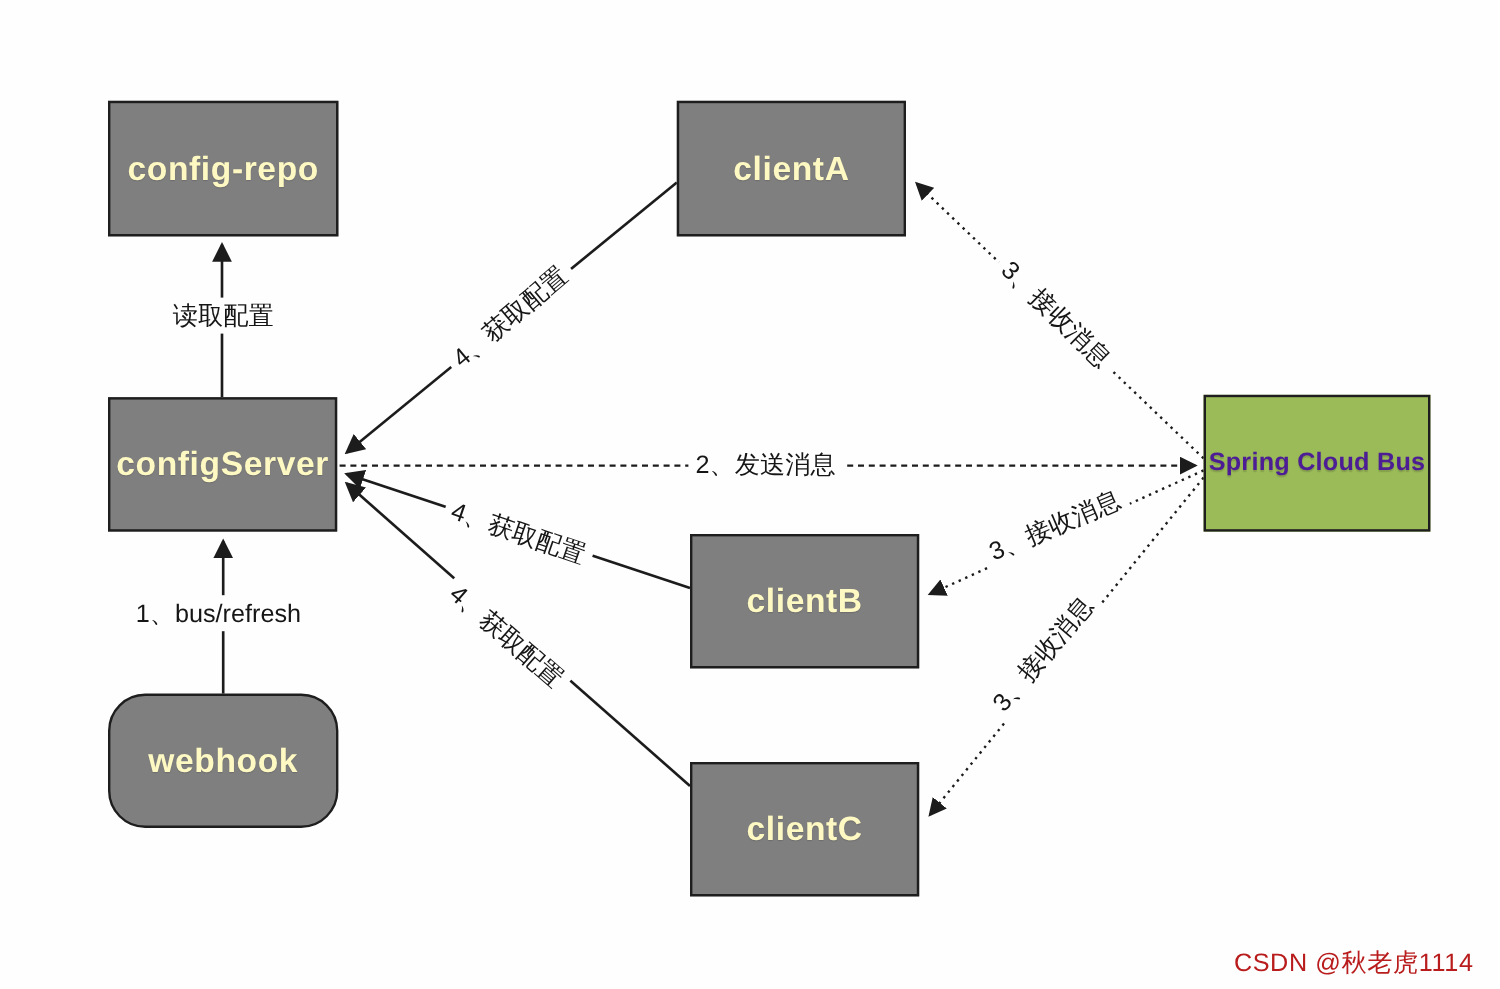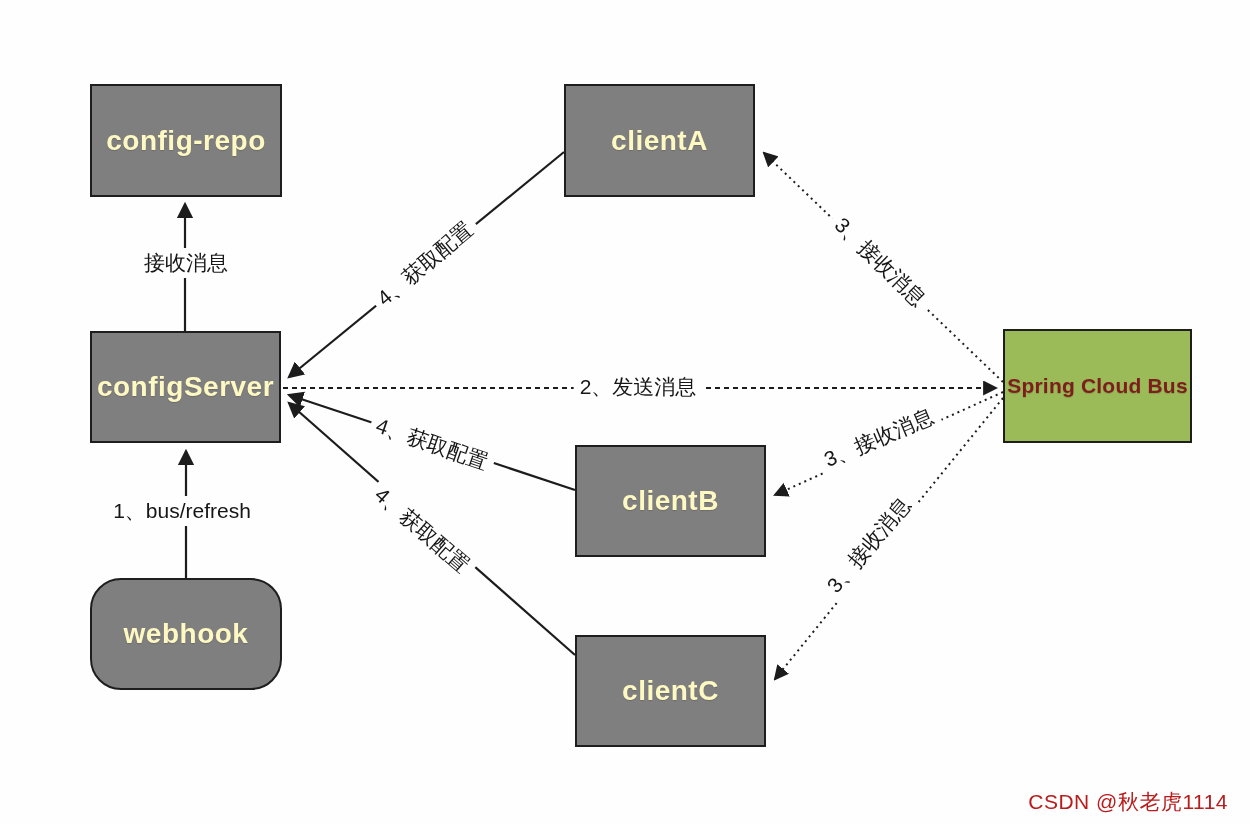--- a/index.html
+++ b/index.html
@@ -21,21 +21,21 @@
     border:2.5px solid #1e1e1e;
     color:#fef9c3;
     display:flex;align-items:center;justify-content:center;
     font-weight:bold;font-size:28px;
     letter-spacing:.5px;
     box-sizing:border-box;
     text-shadow:0 1px 1px rgba(0,0,0,.15);
   }
   .node.bus{
     background:#9bbb59;
-    color:#7f1d1d;
+    color:#4c1d95;
     font-size:21px;
     letter-spacing:.2px;
   }
   .edge-label{
     position:absolute;
     background:#fefefe;
     color:#161616;
     font-size:21px;
     white-space:nowrap;
     padding:1px 6px;
@@ -74,21 +74,21 @@
     <line class="wire dotted" x1="1003" y1="398" x2="775" y2="679" marker-end="url(#arrow)"></line>
 
     <line class="wire solid" x1="564" y1="152" x2="289" y2="377" marker-end="url(#arrow)"></line>
 
     <line class="wire solid" x1="575" y1="490" x2="289" y2="395" marker-end="url(#arrow)"></line>
 
     <line class="wire solid" x1="575" y1="655" x2="289" y2="403" marker-end="url(#arrow)"></line>
   </svg>
 
   <div class="edge-label" style="left:182px; top:511px; transform:translate(-50%,-50%);">1、bus/refresh</div>
-  <div class="edge-label" style="left:186px; top:263px; transform:translate(-50%,-50%);">接收消息</div>
+  <div class="edge-label" style="left:186px; top:263px; transform:translate(-50%,-50%);">读取配置</div>
   <div class="edge-label" style="left:638px; top:387px; transform:translate(-50%,-50%);">2、发送消息</div>
   <div class="edge-label" style="left:880px; top:262px; transform:translate(-50%,-50%) rotate(44deg);">3、接收消息</div>
   <div class="edge-label" style="left:879px; top:438px; transform:translate(-50%,-50%) rotate(-23deg);">3、接收消息</div>
   <div class="edge-label" style="left:869px; top:545px; transform:translate(-50%,-50%) rotate(-50deg);">3、接收消息</div>
   <div class="edge-label" style="left:425px; top:264px; transform:translate(-50%,-50%) rotate(-40deg);">4、获取配置</div>
   <div class="edge-label" style="left:432px; top:444px; transform:translate(-50%,-50%) rotate(19deg);">4、获取配置</div>
   <div class="edge-label" style="left:422px; top:530px; transform:translate(-50%,-50%) rotate(41deg);">4、获取配置</div>
 
   <div class="node" style="left:90px;  top:84px;  width:192px; height:113px;">
     <span>config-repo</span>

